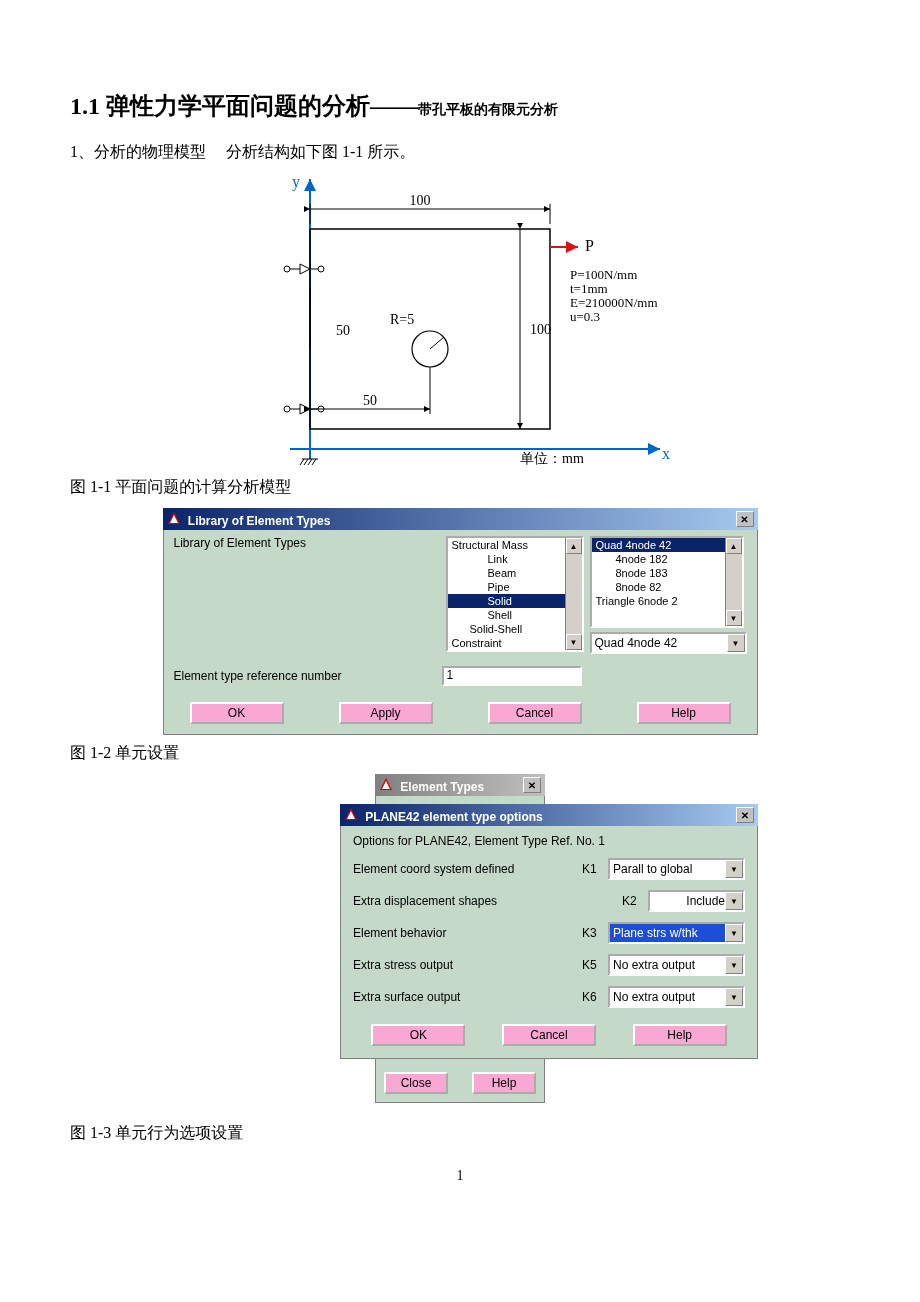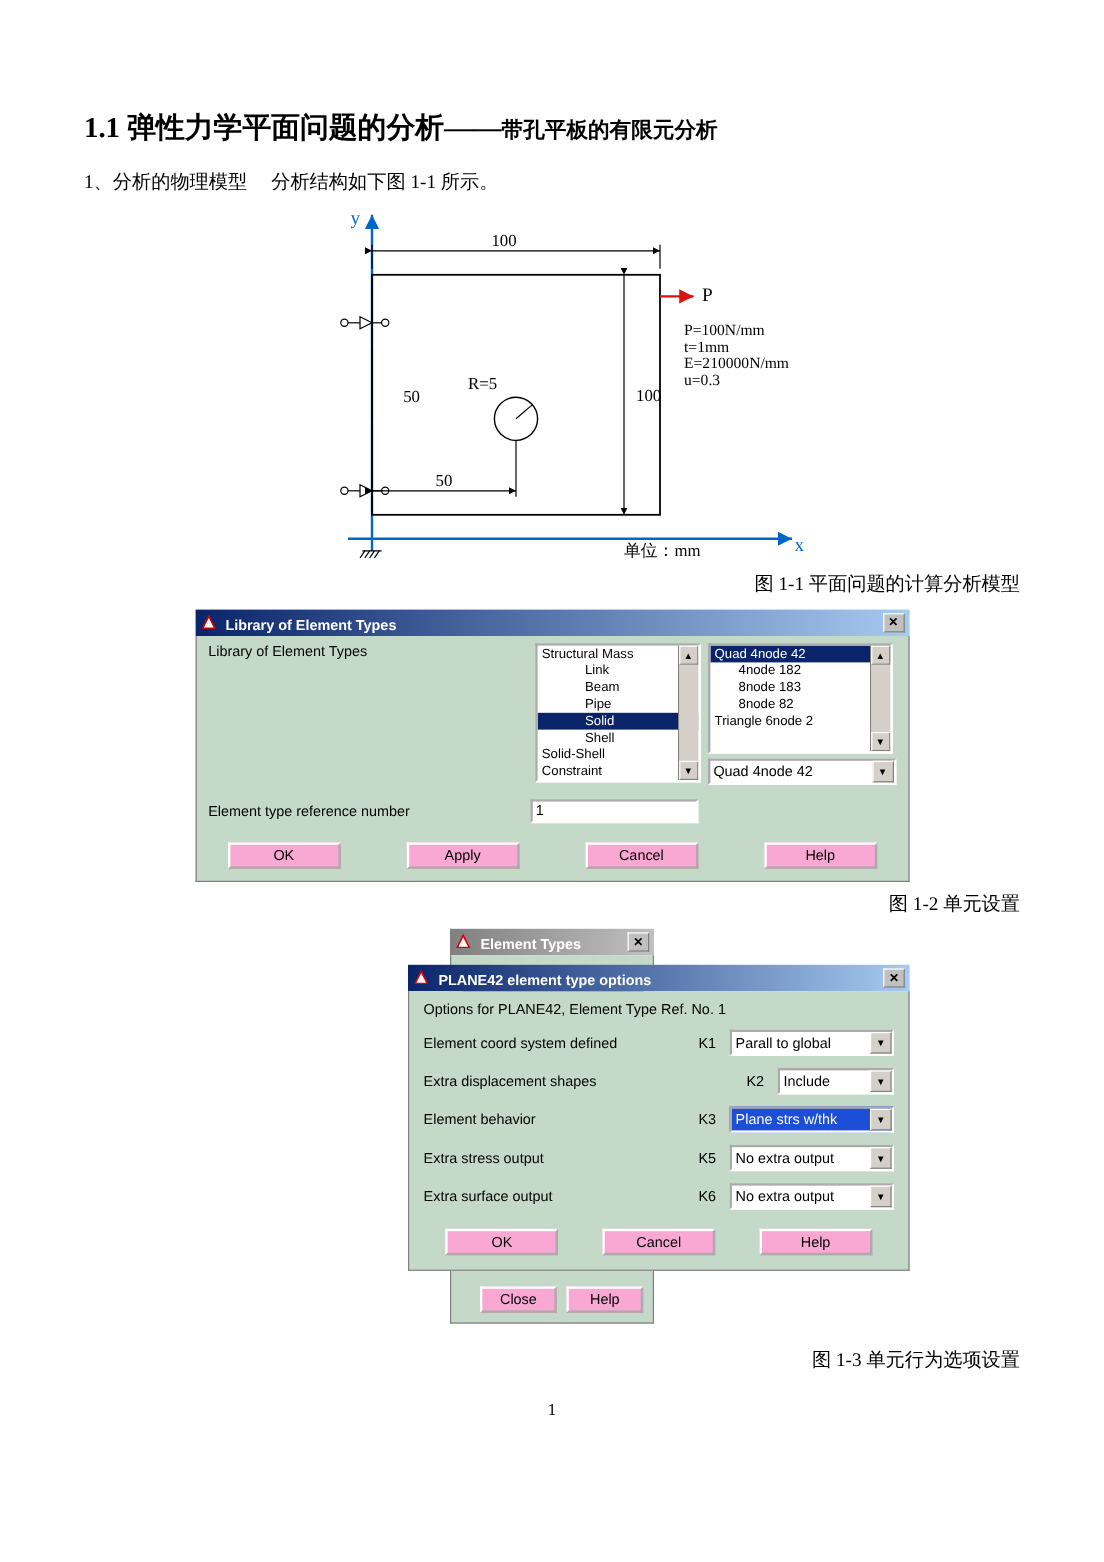--- a/index.html
+++ b/index.html
@@ -11,29 +11,29 @@
   }
   .page {
     padding: 90px 70px 40px 70px;
   }
   h1.title {
     font-size: 24px;
     font-weight: bold;
     margin: 0 0 20px 0;
   }
   h1.title .sub {
-    font-size: 18px;
+    font-size: 14px;
     font-weight: bold;
   }
   .para {
     font-size: 16px;
     margin: 6px 0;
   }
   .caption {
-    text-align: right;
+    text-align: left;
     font-size: 16px;
     margin: 8px 0 10px 0;
   }
 
   
   .diagram-wrap {
     display: flex;
     justify-content: center;
     margin-top: 6px;
   }
@@ -129,21 +129,21 @@
   .lib-select-line { margin-top:4px; width:150px; }
   .lib-btns { display:flex; justify-content:space-between; margin-top:16px; padding:0 16px; }
 
   
   .fig3-wrap { position:relative; width:600px; margin:0 auto; }
   .et-dialog { width:170px; }
   .et-body { background:#c4d9c7; border:1px solid #808080; border-top:none; padding:8px; height:290px; position:relative; }
   .et-list { width:150px; height:200px; background:#fff; border:2px inset #fff; font-size:11px; }
   .et-list .hlrow { background:#0a246a; color:#fff; padding:1px 3px; display:flex; justify-content:space-between; }
   .et-btnrow { display:flex; gap:4px; position:absolute; bottom:44px; left:8px; }
-  .et-bottom { display:flex; justify-content:space-between; position:absolute; bottom:8px; left:24px; right:8px; }
+  .et-bottom { display:flex; justify-content:space-between; position:absolute; bottom:8px; left:8px; right:8px; }
 
   .opt-dialog { position:absolute; left:180px; top:30px; width:418px; }
   .opt-body { background:#c4d9c7; border:1px solid #808080; border-top:none; padding:8px 12px 12px 12px; }
   .opt-row { display:flex; align-items:center; justify-content:space-between; margin:10px 0; }
   .opt-row .lab { flex:1; font-size:12px; }
   .opt-row .key { width:26px; font-size:12px; }
   .opt-row .dd { width:130px; }
   .opt-btns { display:flex; justify-content:space-around; margin-top:16px; }
 
   .pagenum { text-align:center; font-size:14px; margin-top:24px; }
@@ -268,21 +268,21 @@
       <div class="lib-row">
         <div class="lib-left-col">Library of Element Types</div>
         <div class="lib-lists">
           <div class="listbox lib-list1">
             <div style="padding:1px 4px;">Structural Mass</div>
             <div style="padding:1px 4px; padding-left:40px;">Link</div>
             <div style="padding:1px 4px; padding-left:40px;">Beam</div>
             <div style="padding:1px 4px; padding-left:40px;">Pipe</div>
             <div class="hl" style="padding:1px 4px; padding-left:40px;">Solid</div>
             <div style="padding:1px 4px; padding-left:40px;">Shell</div>
-            <div style="padding:1px 4px;">Solid-Shell</div>
+            <div style="padding:1px 22px;">Solid-Shell</div>
             <div style="padding:1px 4px;">Constraint</div>
             <div style="padding:1px 4px;">Hyperelastic</div>
             <div class="scroll">
               <div class="arrow">▲</div>
               <div class="thumb"></div>
               <div class="arrow">▼</div>
             </div>
           </div>
           <div>
             <div class="listbox lib-list2">
@@ -376,21 +376,21 @@
           <span class="lab">Element coord system defined</span>
           <span class="key">K1</span>
           <span class="dropdown dd">
             <span>Parall to global</span>
             <span class="dd-arrow">▼</span>
           </span>
         </div>
         <div class="opt-row">
           <span class="lab">Extra displacement shapes</span>
           <span class="key">K2</span>
-          <span class="dropdown dd" style="width:90px;">
+          <span class="dropdown dd" style="width:90px;justify-content:flex-end;">
             <span>Include</span>
             <span class="dd-arrow">▼</span>
           </span>
         </div>
         <div class="opt-row">
           <span class="lab">Element behavior</span>
           <span class="key">K3</span>
           <span class="dropdown sel dd">
             <span>Plane strs w/thk</span>
             <span class="dd-arrow">▼</span>

